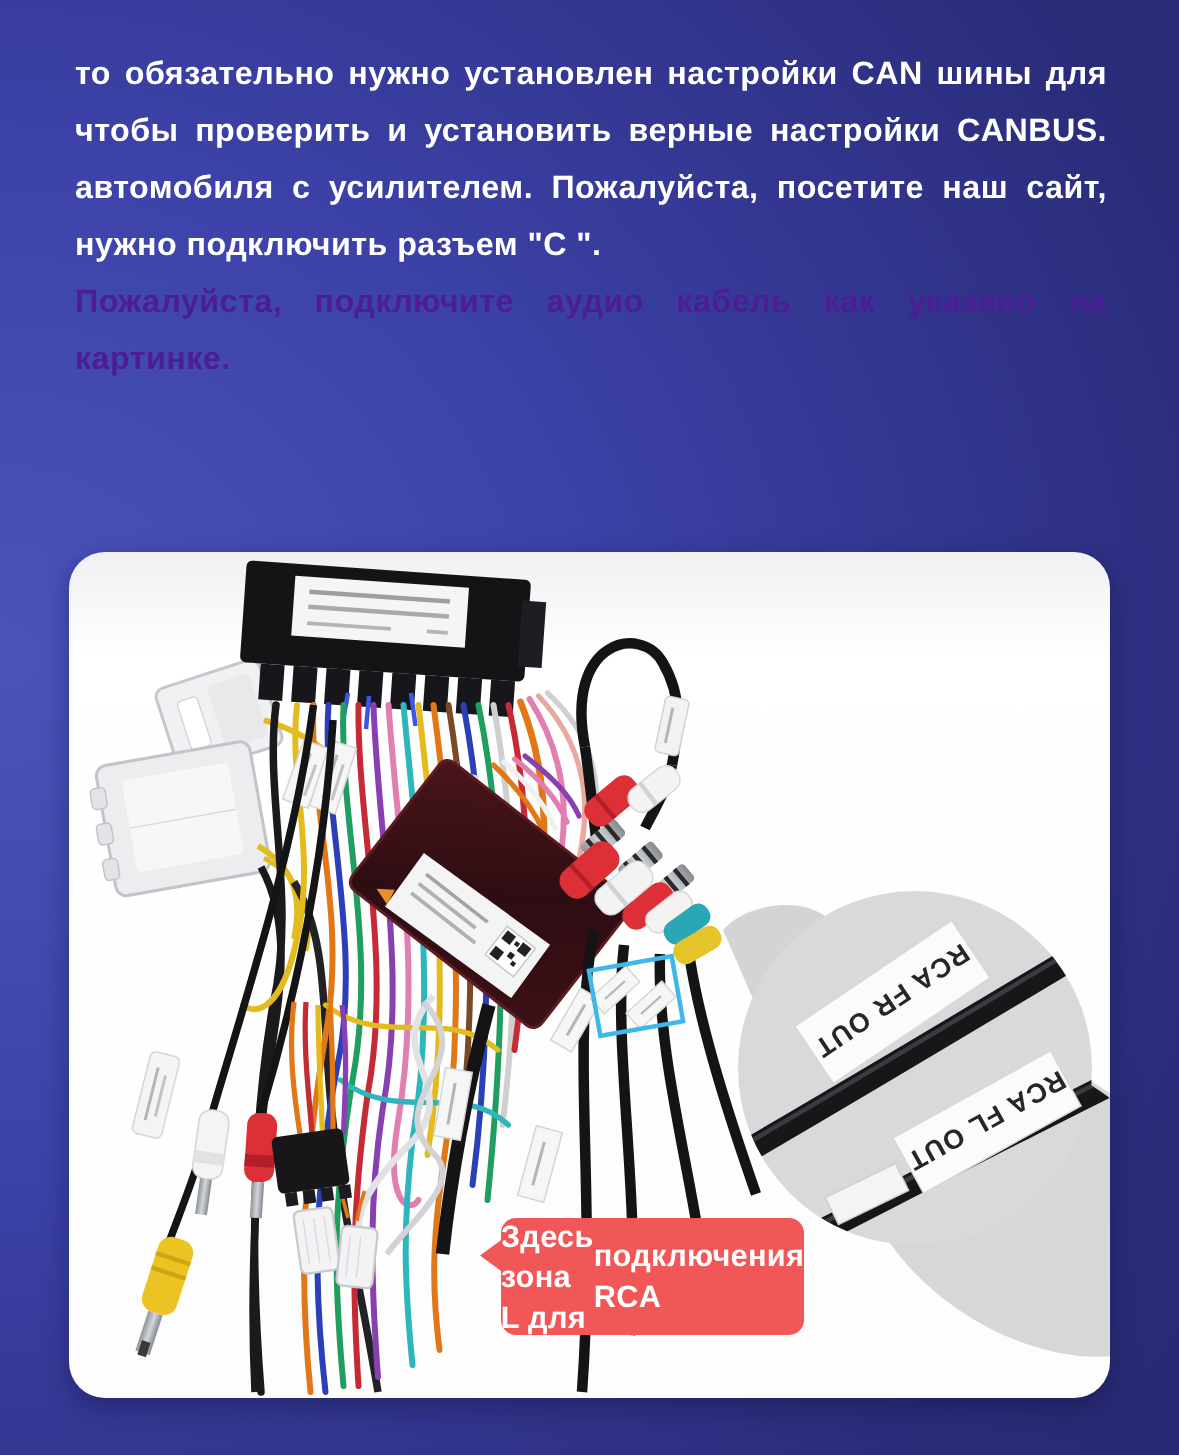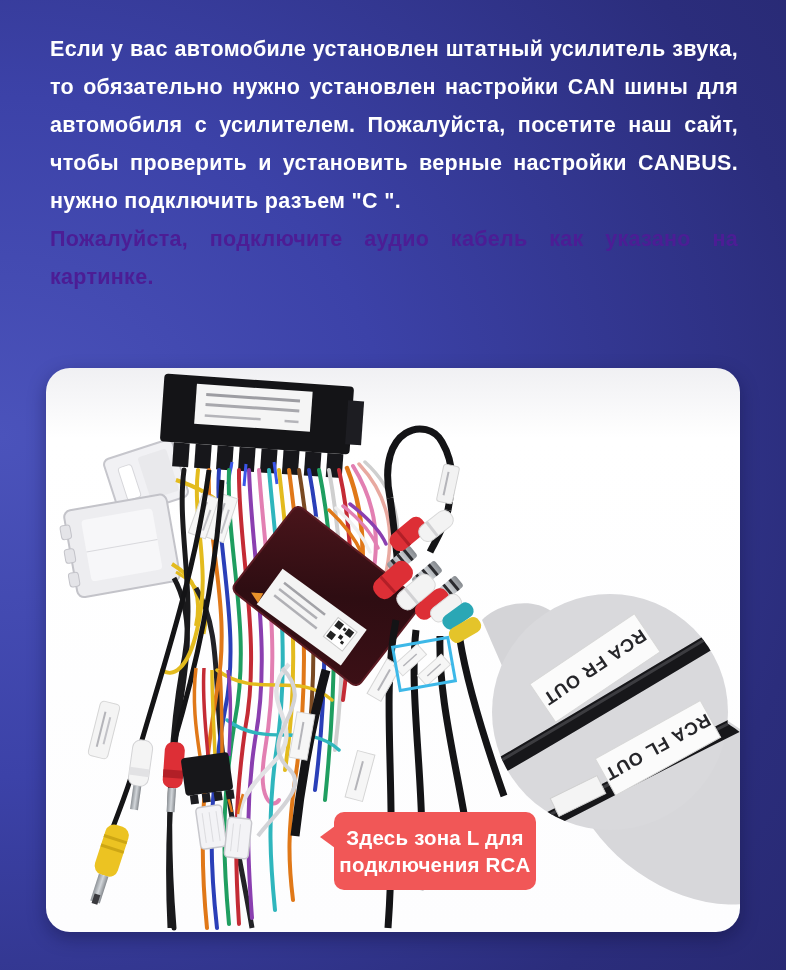--- a/index.html
+++ b/index.html
@@ -18,37 +18,36 @@
   .photo-card{
     position:absolute;left:46px;top:368px;width:694px;height:564px;
     border-radius:24px;overflow:hidden;
     background:linear-gradient(#f0f0f3,#ffffff 70px,#fdfdfe);
     box-shadow:0 6px 18px rgba(10,10,40,.35);
   }
   .photo-card svg{position:absolute;left:0;top:0;}
   .callout{
     position:absolute;left:288px;top:444px;width:202px;height:78px;
     background:#f15757;border-radius:10px;color:#fff;
-    display:flex;flex-direction:column;justify-content:center;align-items:center;
+    display:flex;flex-direction:row;justify-content:center;align-items:center;
     font-size:20.5px;font-weight:700;line-height:27px;letter-spacing:.2px;
   }
   .callout:before{
     content:"";position:absolute;left:-14px;top:14px;
     border-style:solid;border-width:11px 15px 11px 0;
     border-color:transparent #f15757 transparent transparent;
   }
 </style>
 </head>
 <body>
 
 <div class="copy">
-  <div class="line just">Если у вас автомобиле установлен штатный усилитель звука,</div>
   <div class="line just">то обязательно нужно установлен настройки CAN шины для</div>
+  <div class="line just">чтобы проверить и установить верные настройки CANBUS.</div>
   <div class="line just">автомобиля с усилителем. Пожалуйста, посетите наш сайт,</div>
-  <div class="line just">чтобы проверить и установить верные настройки CANBUS.</div>
   <div class="line">нужно подключить разъем "C ".</div>
   <div class="line hl just">Пожалуйста, подключите аудио кабель как указано на</div>
   <div class="line hl">картинке.</div>
 </div>
 
 <div class="photo-card">
 <svg width="694" height="564" viewBox="0 0 694 564">
   <defs>
     <linearGradient id="modGrad" x1="0" y1="0" x2="1" y2="1">
       <stop offset="0" stop-color="#4a151b"></stop>

